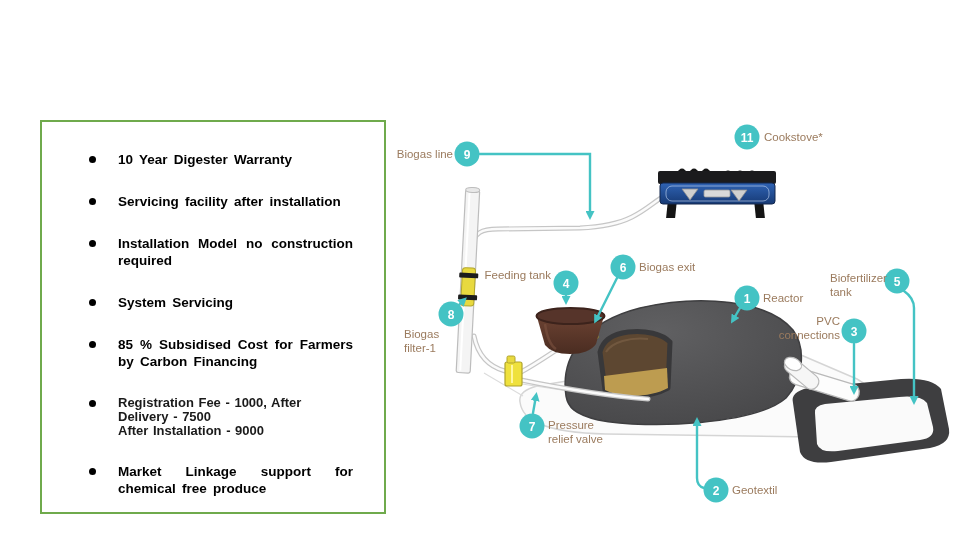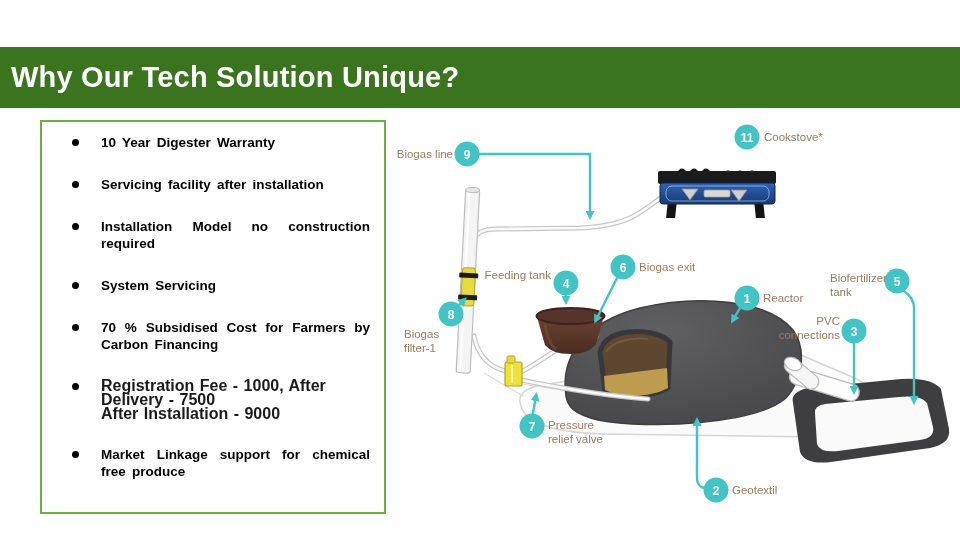--- a/index.html
+++ b/index.html
@@ -15,56 +15,53 @@
   #page-title{
     color:#ffffff;font-size:29px;font-weight:bold;padding-left:11px;
     letter-spacing:.2px;
   }
   
   #feature-box{
     position:absolute;left:40px;top:120px;width:346px;height:394px;
     border:2px solid #6faa4c;background:#ffffff;box-sizing:border-box;
   }
   #feature-list{
-    list-style:none;margin:0;padding:12px 14px 0 30px;
+    list-style:none;margin:17px;padding:12px 14px 0 30px;
   }
   .feature-item{
     display:flex;align-items:flex-start;margin-bottom:25px;
   }
   .bullet-dot{
     width:7px;height:7px;border-radius:50%;background:#000;
     margin:5px 22px 0 0;flex:none;
   }
   .bullet-body{flex:1;}
   .bullet-text{
     font-size:13.5px;font-weight:bold;color:#000;line-height:17px;
     text-align:justify;word-spacing:2.5px;display:block;
   }
   .bullet-subtext{
-    font-size:16px;font-weight:bold;color:#1a1a1a;line-height:13.5px;
+    font-size:13px;font-weight:bold;color:#1a1a1a;line-height:13.5px;
     word-spacing:1px;display:block;margin-top:1px;
   }
   
   #diagram{position:absolute;left:395px;top:105px;width:565px;height:420px;}
   .tube-outer{stroke:#c6c6c6;stroke-width:5;fill:none;stroke-linecap:round;}
   .tube-inner{stroke:#fbfbfb;stroke-width:2.6;fill:none;stroke-linecap:round;}
   .callout-line{stroke:#44c3c4;stroke-width:2.4;fill:none;stroke-linecap:round;}
   .callout-circle{fill:#44c3c4;}
   .callout-num{fill:#ffffff;font-size:12px;font-weight:bold;text-anchor:middle;}
   .diagram-label{fill:#9b7b5e;font-size:11.5px;}
   .ground-line{stroke:#dcdcdc;stroke-width:1.2;fill:none;}
 </style>
 </head>
 <body>
 
 <div id="slide">
 
-  <div id="header-bar">
-    <div id="page-title">Why Our Tech Solution Unique?</div>
-  </div>
 
   <div id="feature-box">
     <ul id="feature-list">
       <li class="feature-item">
         <span class="bullet-dot"></span>
         <span class="bullet-body">
             <span class="bullet-text">10 Year Digester Warranty</span>
           </span>
       </li>
       <li class="feature-item">
@@ -81,21 +78,21 @@
       </li>
       <li class="feature-item">
         <span class="bullet-dot"></span>
         <span class="bullet-body">
             <span class="bullet-text">System Servicing</span>
           </span>
       </li>
       <li class="feature-item">
         <span class="bullet-dot"></span>
         <span class="bullet-body">
-            <span class="bullet-text">70 % Subsidised Cost for Farmers by Carbon Financing</span>
+            <span class="bullet-text">85 % Subsidised Cost for Farmers by Carbon Financing</span>
           </span>
       </li>
       <li class="feature-item">
         <span class="bullet-dot"></span>
         <span class="bullet-body">
           <span class="bullet-subtext">Registration Fee - 1000, After Delivery - 7500</span>
           <span class="bullet-subtext">After Installation  - 9000</span>
         </span>
       </li>
       <li class="feature-item">

